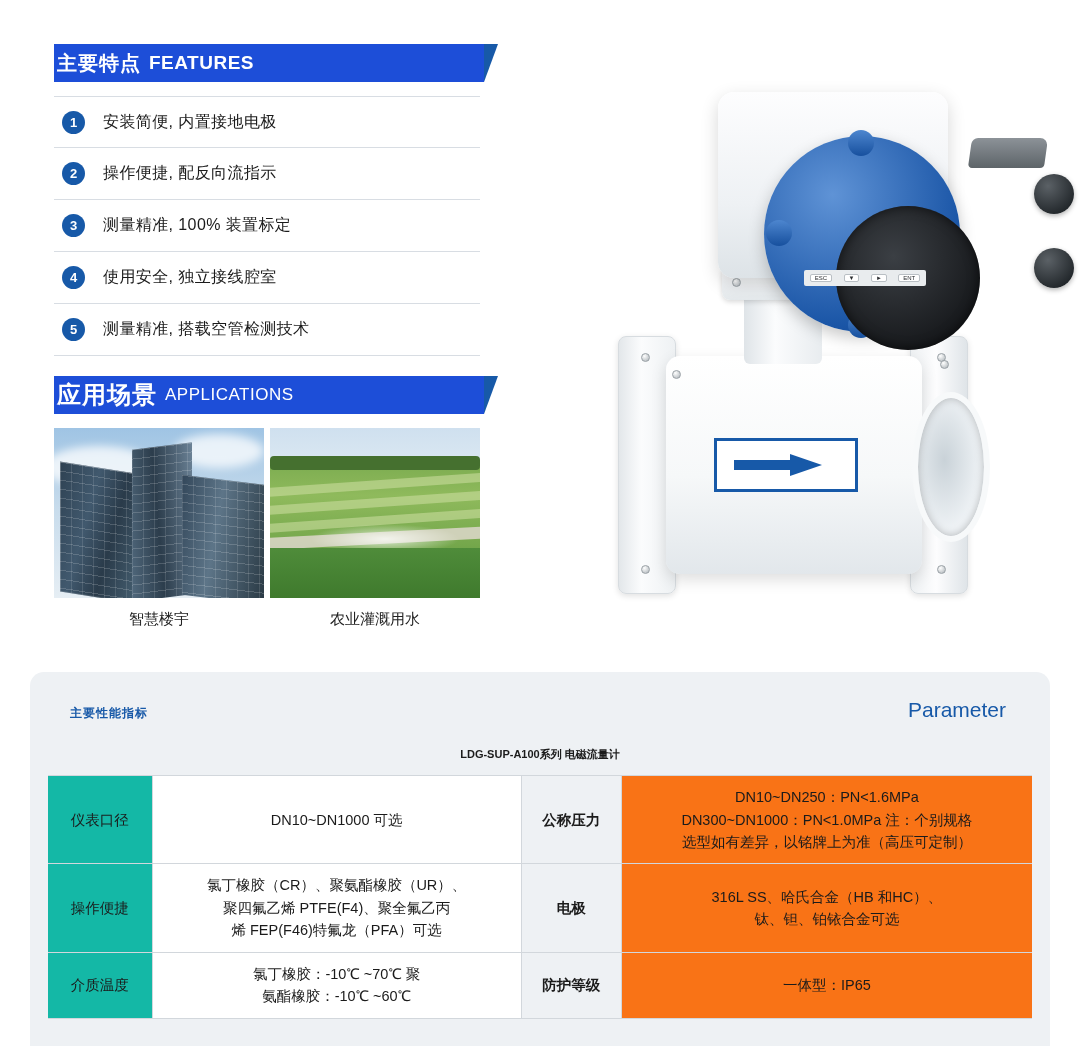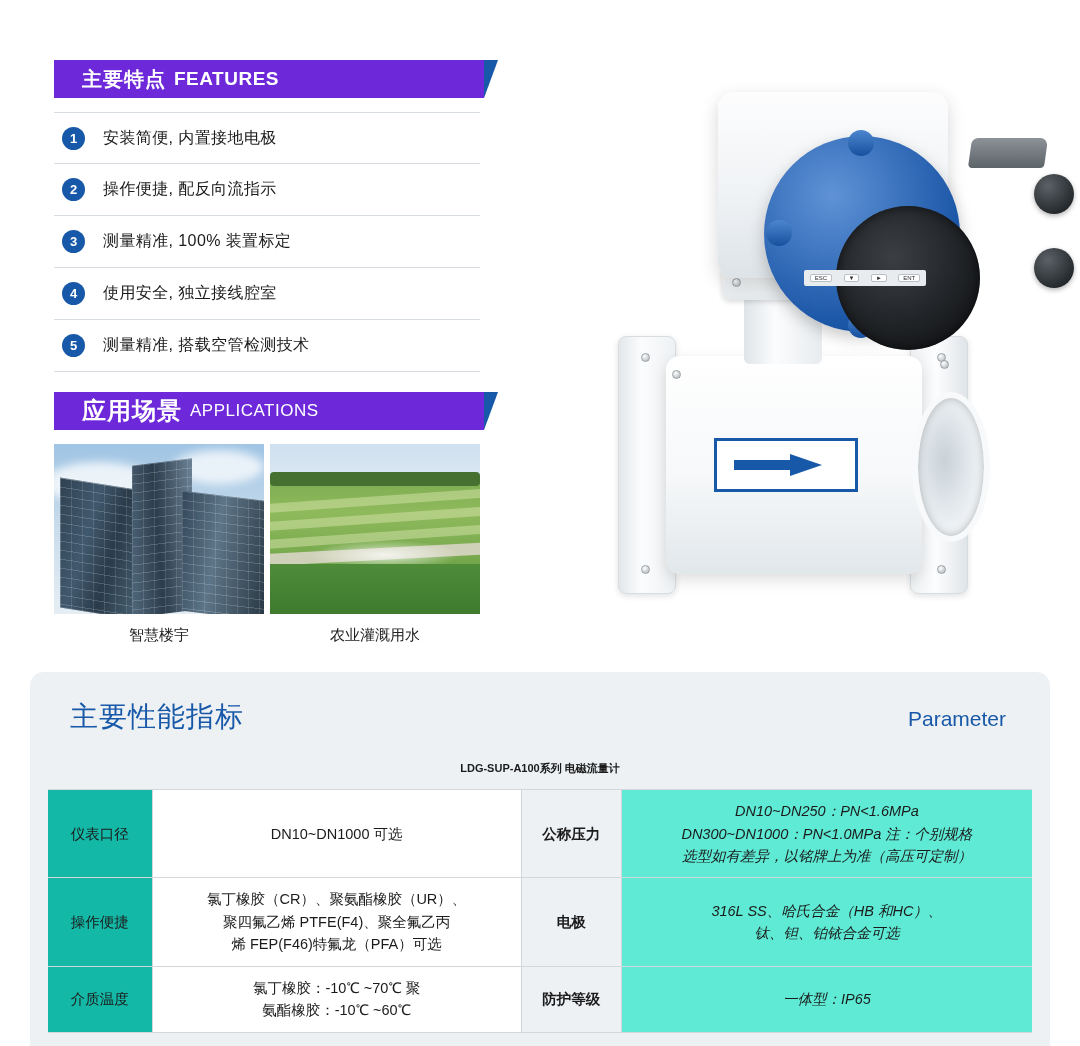--- a/index.html
+++ b/index.html
@@ -11,27 +11,26 @@
     overflow: hidden;
   }
   .page { position: relative; width: 1080px; height: 1046px; background:#fff; }
 
   
   .left-col { position: absolute; left: 54px; top: 44px; width: 430px; }
 
   .section-bar {
     position: relative;
     height: 38px;
-    background: #6d28d9;
+    background: #1d4ed8;
     display: flex;
     align-items: center;
-    padding-left: 28px;
+    padding-left: 3px;
     color: #fff;
     border-top-right-radius: 0;
-    margin-top: 16px;
   }
   .section-bar::after {
     content: "";
     position: absolute;
     right: -14px; top: 0;
     width: 0; height: 0;
     border-top: 38px solid #1759a8;
     border-right: 14px solid transparent;
   }
   .section-bar .cn {
@@ -224,21 +223,21 @@
 
   
   .param-panel {
     position:absolute; left:30px; top:672px; width:1020px; height:374px;
     background:#eef1f4;
     border-radius: 14px 14px 0 0;
     padding: 26px 18px 0 18px;
   }
   .param-head { display:flex; align-items:baseline; justify-content:space-between;
     padding: 0 26px 0 22px; }
-  .param-head .cn { font-size:28px; font-weight:normal; color:#1759a8; letter-spacing:1px; }
+  .param-head .cn { font-size:12px; font-weight:bold; color:#1759a8; letter-spacing:1px; }
   .param-head .en { font-size:21px; color:#1759a8; }
 
   table.spec {
     width: 984px; margin: 16px auto 0 auto;
     border-collapse: collapse;
     font-size: 14.5px; color:#1b1b1b;
   }
   table.spec td, table.spec th {
     border: 1px solid #d2d7dc;
     padding: 10px 8px;
@@ -248,21 +247,21 @@
   }
   table.spec tr.title-row th {
     font-weight: bold; font-size:11px; border-left:none; border-right:none;
     border-top:none; padding: 8px 0 12px 0; background: transparent;
   }
   table.spec td.k {
     font-weight:normal; width:104px; background:#14b8a6; border-left:none;
   }
   table.spec td.k2 { font-weight:bold; width:100px; }
   table.spec td.v { background:#ffffff; }
-  table.spec td.v2 { background:#5eead4; border-right:none;font-style:italic; }
+  table.spec td.v2 { background:#f97316; border-right:none; }
 </style>
 </head>
 <body>
 
 <div class="page">
 
   <div class="left-col">
 
     <div class="section-bar">
       <span class="cn">主要特点</span>

